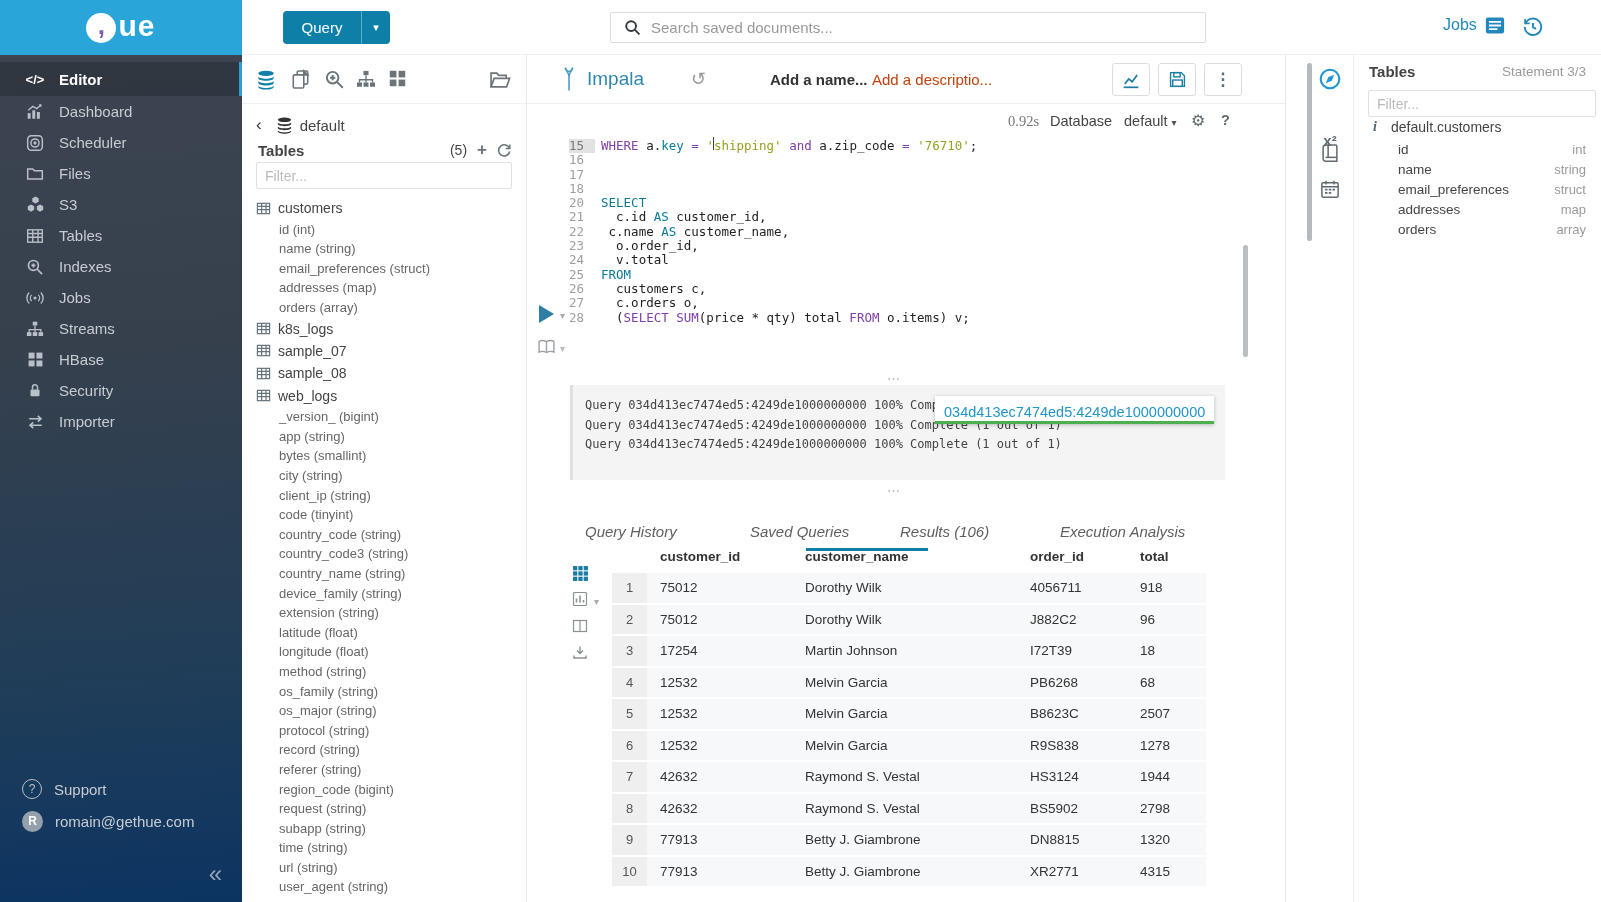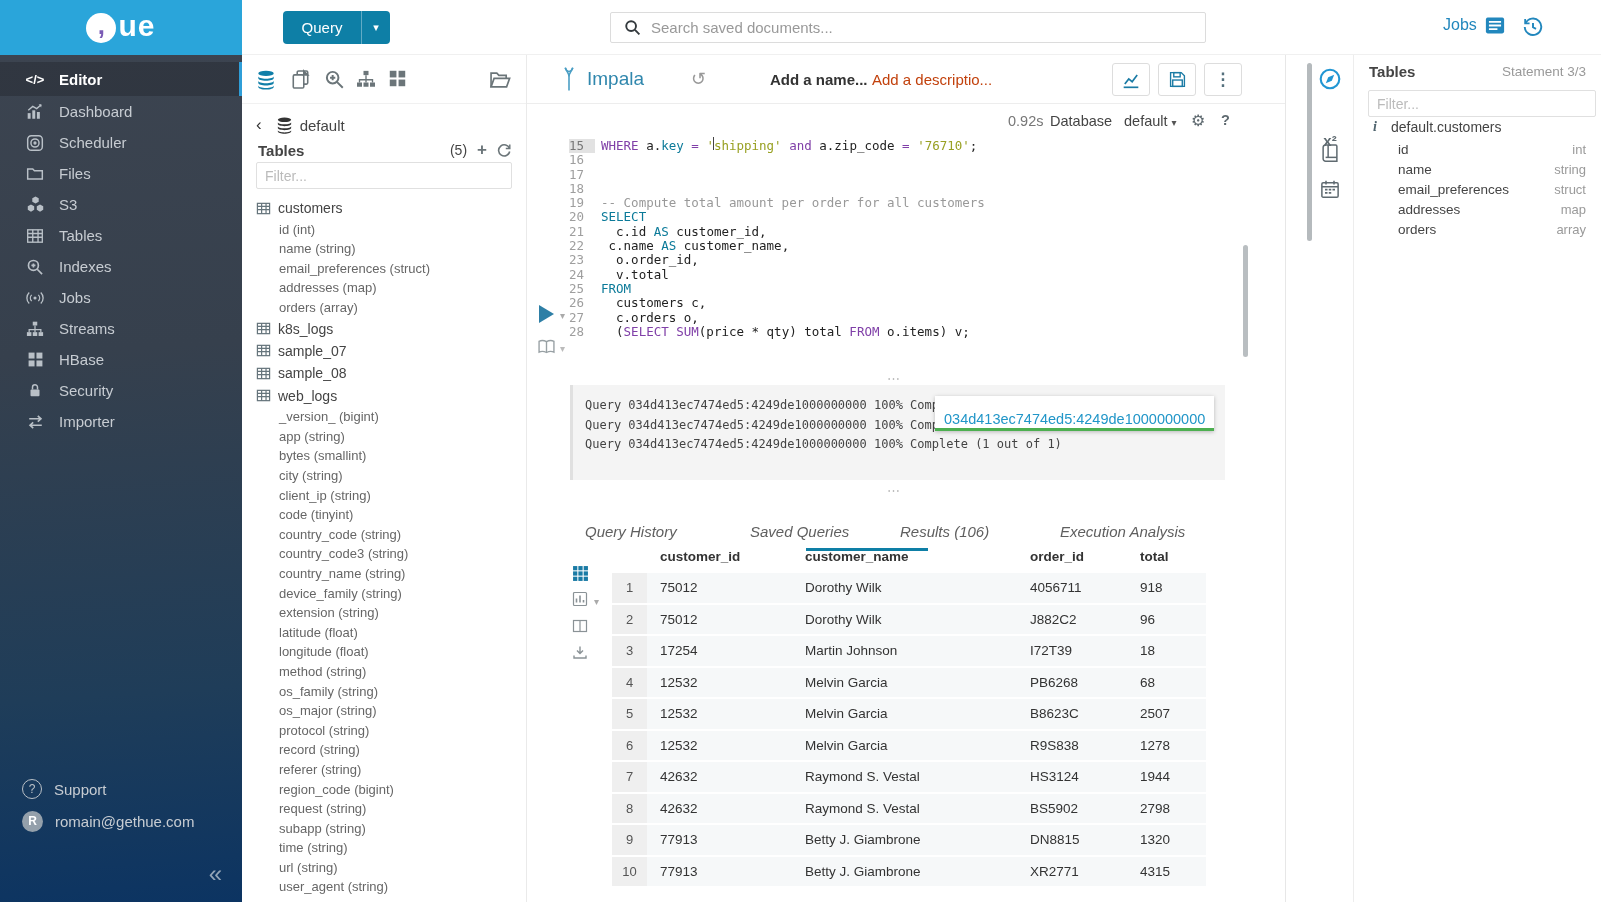--- a/index.html
+++ b/index.html
@@ -100,21 +100,21 @@
   .tk-c { color:#999; } .tk-p { color:#222; }
   .cursor { position:absolute; left:186px; top:82px; width:1px; height:13px; background:#444; }
   .ed-scroll { position:absolute; left:716px; top:190px; width:5px; height:112px; background:#b9bec1;
     border-radius:3px; cursor:grab; }
 
   .logpanel { position:absolute; left:43px; top:330px; width:655px; height:95px; background:#f4f4f4;
     border-left:3px solid #e0e0e0; font-family:"DejaVu Sans Mono", monospace; font-size:12px;
     color:#444; padding:11px 0 0 12px; line-height:19.6px; }
   .drag-handle { position:absolute; color:#aaa; font-size:13px; letter-spacing:1px; cursor:row-resize; }
   .qtooltip { position:absolute; left:408px; top:341px; background:#fff; border-bottom:3px solid #4caf50;
-    box-shadow:0 1px 4px rgba(0,0,0,.25); padding:15px 9px 1px 9px; font-size:14.5px; color:#2196c8;
+    box-shadow:0 1px 4px rgba(0,0,0,.25); padding:8px 9px 1px 9px; font-size:14.5px; color:#2196c8;
     white-space:nowrap; }
 
   .tabs { position:absolute; left:0; top:460px; width:758px; height:38px;font-style:italic; }
   .tab { position:absolute; top:8px; font-size:15px; color:#5f5f5f; cursor:pointer; }
   .tab-underline { position:absolute; left:279px; top:33px; width:122px; height:3px; background:#0e7fa6; }
 
   .res-rail { position:absolute; left:45px; top:510px; }
   .rr-ic { position:absolute; left:0; color:#8a9296; cursor:pointer; }
   .rr-ic.active { color:#1a7ba5; }
   .rr-caret { position:absolute; left:22px; color:#aaa; font-size:10px; }
@@ -493,42 +493,41 @@
           <path d="M1.5 1.5h10l3 3v10h-13z"></path>
           <rect x="4.5" y="1.5" width="6" height="4"></rect>
           <rect x="3.5" y="8.5" width="9" height="6"></rect>
         </svg>
       </div>
     <div class="sn-btn" style="left:677px; color:#55707d;">
         <span style="font-size:17px; font-weight:bold;">⋮</span>
       </div>
   </div>
 
-  <span class="sn-toolbar-item" style="left:481px; top:58px; color:#777;">0.92s</span>
+  <span class="sn-toolbar-item" style="left:481px; top:58px; color:#777;font-family:Liberation Serif, serif;">0.92s</span>
   <span class="sn-toolbar-item" style="left:523px; top:58px;">Database</span>
   <span class="sn-toolbar-item" style="left:597px; top:58px; cursor:pointer;"><span>default</span> <span style="font-size:10px; color:#555;">▾</span></span>
   <span class="sn-toolbar-item" style="left:664px; top:56px; color:#5f6a70; font-size:16px; cursor:pointer;">⚙</span>
   <span class="sn-toolbar-item" style="left:694px; top:57px; color:#5f6a70; font-weight:bold; cursor:pointer;">?</span>
 
   <div class="run-play"></div>
   <span class="run-caret">▾</span>
   <span class="fmt-ic">
       <svg width="19" height="16" viewBox="0 0 16 14" fill="none" stroke="currentColor" stroke-width="1.2">
         <path d="M1.5 2c2-1 4-1 6.5.3C10.5 1 12.5 1 14.5 2v9.5c-2-1-4-1-6.5.3-2.5-1.3-4.5-1.3-6.5-.3z"></path>
         <path d="M8 2.3v9.5"></path>
       </svg>
     </span>
   <span class="fmt-caret">▾</span>
 
   <div class="code">
       <div class="cl"><span class="g actg">15</span><span class="t"><span class="tk-kw">WHERE</span><span class="tk-p"> a.</span><span class="tk-st">key</span><span class="tk-p"> </span><span class="tk-kw">=</span><span class="tk-p"> </span><span class="tk-s">'shipping'</span><span class="tk-p"> </span><span class="tk-kw">and</span><span class="tk-p"> a.zip_code </span><span class="tk-kw">=</span><span class="tk-p"> </span><span class="tk-s">'76710'</span><span class="tk-p">;</span></span></div>
       <div class="cl"><span class="g">16</span><span class="t"></span></div>
       <div class="cl"><span class="g">17</span><span class="t"></span></div>
       <div class="cl"><span class="g">18</span><span class="t"></span></div>
-      <div class="cl"><span class="g">19</span><span class="t"><span class="tk-c">-- Compute total amount per order for all customers</span></span></div>
       <div class="cl"><span class="g">20</span><span class="t"><span class="tk-st">SELECT</span></span></div>
       <div class="cl"><span class="g">21</span><span class="t"><span class="tk-p">  c.id </span><span class="tk-st">AS</span><span class="tk-p"> customer_id,</span></span></div>
       <div class="cl"><span class="g">22</span><span class="t"><span class="tk-p"> c.name </span><span class="tk-st">AS</span><span class="tk-p"> customer_name,</span></span></div>
       <div class="cl"><span class="g">23</span><span class="t"><span class="tk-p">  o.order_id,</span></span></div>
       <div class="cl"><span class="g">24</span><span class="t"><span class="tk-p">  v.total</span></span></div>
       <div class="cl"><span class="g">25</span><span class="t"><span class="tk-st">FROM</span></span></div>
       <div class="cl"><span class="g">26</span><span class="t"><span class="tk-p">  customers c,</span></span></div>
       <div class="cl"><span class="g">27</span><span class="t"><span class="tk-p">  c.orders o,</span></span></div>
       <div class="cl"><span class="g">28</span><span class="t"><span class="tk-p">  (</span><span class="tk-kw">SELECT</span><span class="tk-p"> </span><span class="tk-kw">SUM</span><span class="tk-p">(price * qty) total </span><span class="tk-kw">FROM</span><span class="tk-p"> o.items) v;</span></span></div>
     </div>

